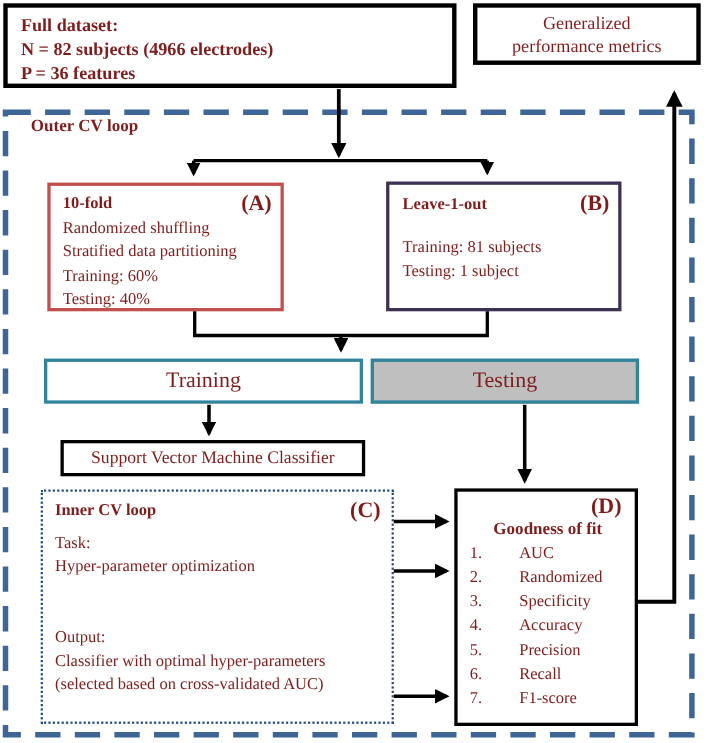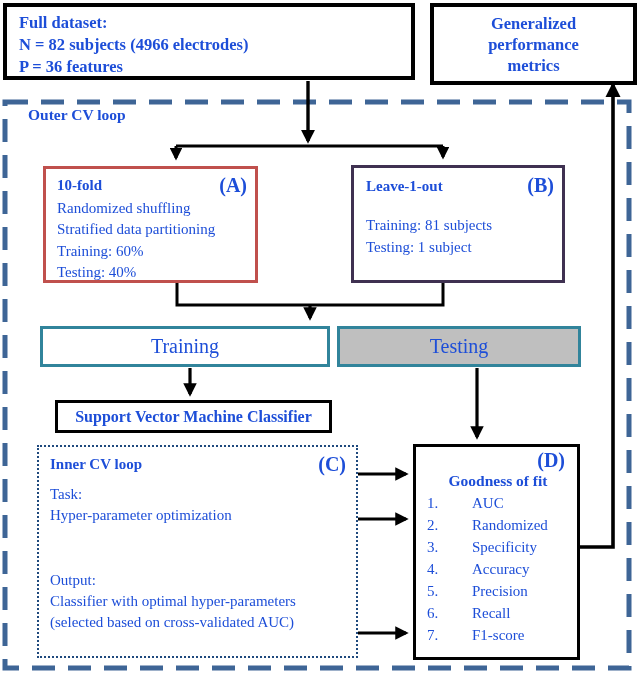--- a/index.html
+++ b/index.html
@@ -1,46 +1,46 @@
 <!DOCTYPE html>
 <html><head>
 <meta charset="utf-8">
 <style>
   html,body{margin:0;padding:0;background:#fff;}
   .canvas{
     position:relative;width:640px;height:675px;background:#ffffff;
-    font-family:"Liberation Serif","DejaVu Serif",serif;color:#1d4ed8;overflow:hidden;
+    font-family:"Liberation Serif","DejaVu Serif",serif;color:#7f1d1d;overflow:hidden;
   }
   .abs{position:absolute;box-sizing:border-box;}
   
   .full-dataset{left:3px;top:3px;width:412px;height:77px;border:4px solid #000;
     background:#fff;padding:5px 12px;font-weight:bold;font-size:16.5px;line-height:22px;}
-  .generalized{left:430px;top:3px;width:207px;height:82px;border:4px solid #000;
+  .generalized{left:430px;top:3px;width:207px;height:56px;border:4px solid #000;
     background:#fff;display:flex;align-items:center;justify-content:center;text-align:center;
-    font-weight:bold;font-size:16.5px;line-height:21px;padding:0 26px;}
+    font-weight:normal;font-size:16.5px;line-height:21px;padding:0 26px;}
   
   .outer-label{left:28px;top:106px;font-weight:bold;font-size:15.5px;}
   
   .title-row{display:flex;justify-content:space-between;align-items:flex-start;}
   .box-title{font-weight:bold;font-size:15px;}
   .box-tag{font-weight:bold;font-size:20px;line-height:20px;}
   .box-a{left:43px;top:166px;width:215px;height:117px;border:3px solid #c0504d;
     background:#fff;padding:6px 8px 0 11px;font-size:15px;line-height:21.5px;}
   .box-a .title-row{margin-bottom:1px;}
   .box-b{left:351px;top:165px;width:214px;height:118px;border:3px solid #3f3151;
     background:#fff;padding:7px 8px 0 12px;font-size:15px;line-height:22px;}
   .box-b .b-lines{margin-top:17px;}
   
   .bar{display:flex;align-items:center;justify-content:center;font-size:20px;
     border:3px solid #31849b;}
   .bar-training{left:40px;top:326px;width:290px;height:41px;background:#ffffff;}
   .bar-testing{left:337px;top:326px;width:244px;height:41px;background:#bfbfbf;}
   
   .svm{left:55px;top:400px;width:277px;height:33px;border:3.5px solid #000;background:#fff;
-    display:flex;align-items:center;justify-content:center;font-size:16px;font-weight:bold;}
+    display:flex;align-items:center;justify-content:center;font-size:16px;}
   
   .box-c{left:37px;top:445px;width:321px;height:213px;border:2px dotted #1f497d;
     background:#fff;padding:7px 10px 0 11px;font-size:15px;line-height:21px;}
   .box-c .c-task{margin-top:9px;}
   .box-c .c-output{margin-top:44px;}
   
   .box-d{left:413px;top:444px;width:167px;height:216px;border:3px solid #000;background:#fff;
     padding:3px 8px 0 11px;font-size:15px;line-height:22px;}
   .box-d .d-tag{text-align:right;padding-right:4px;}
   .box-d .d-title{font-weight:bold;text-align:center;font-size:15.5px;}

